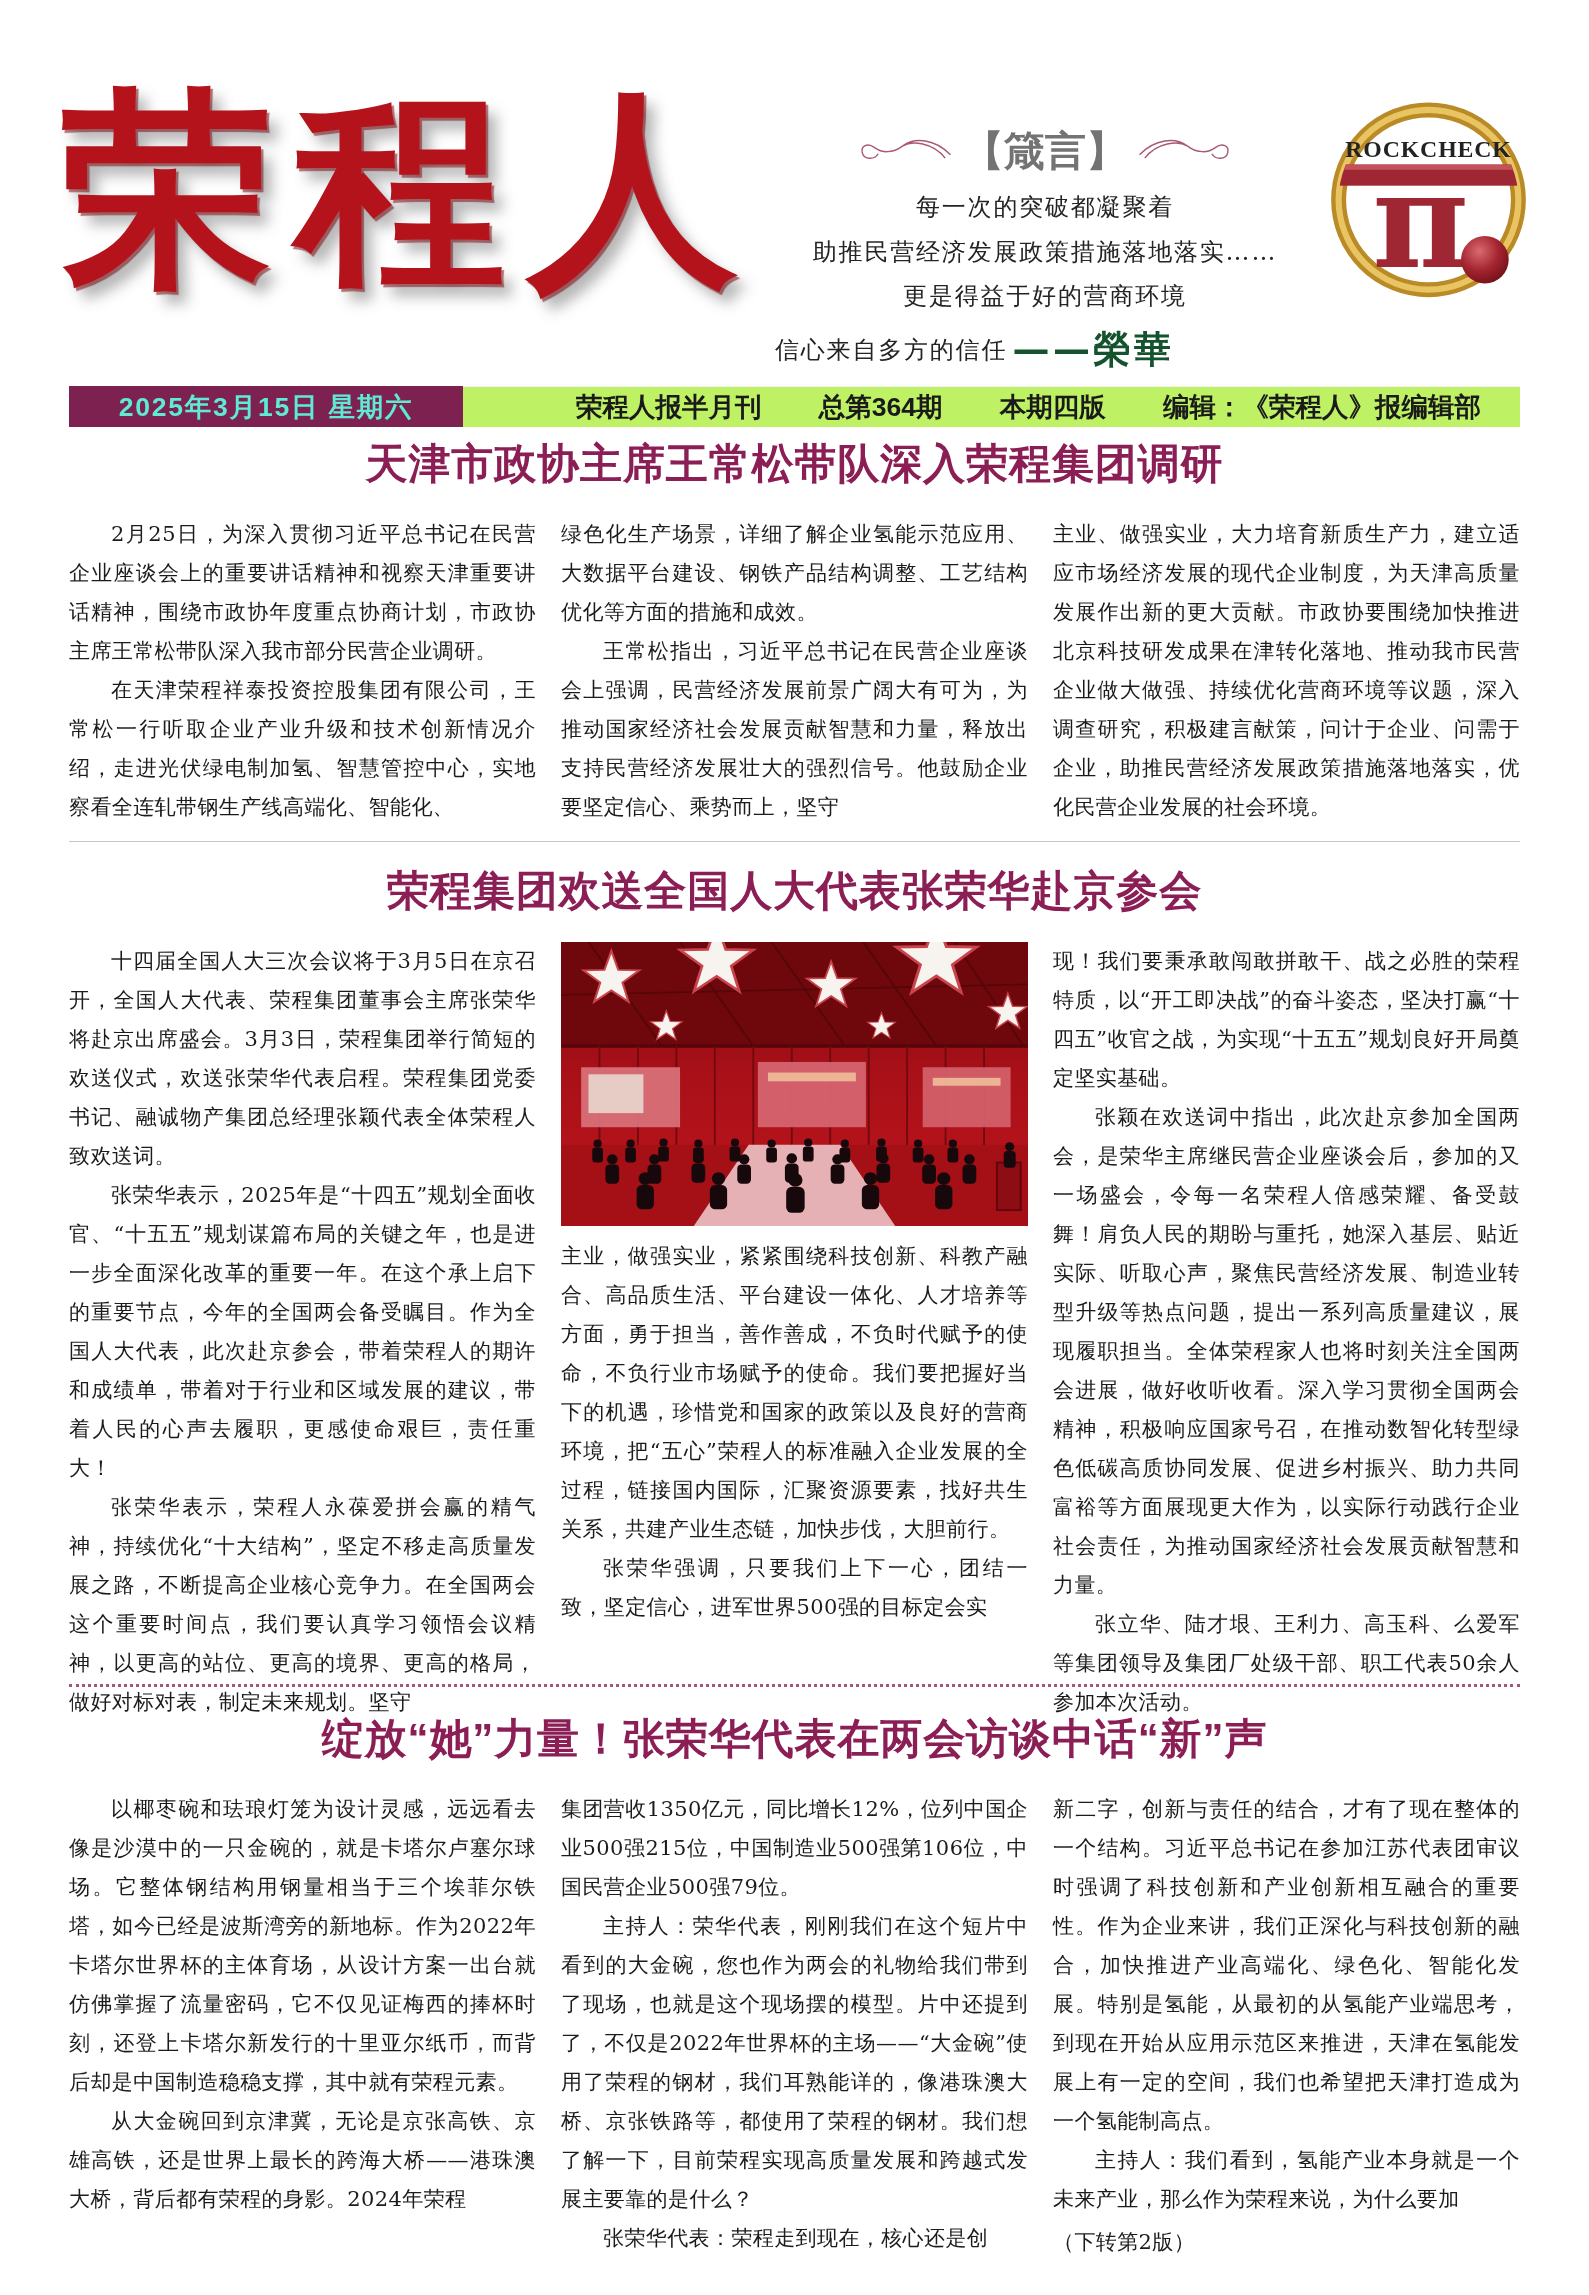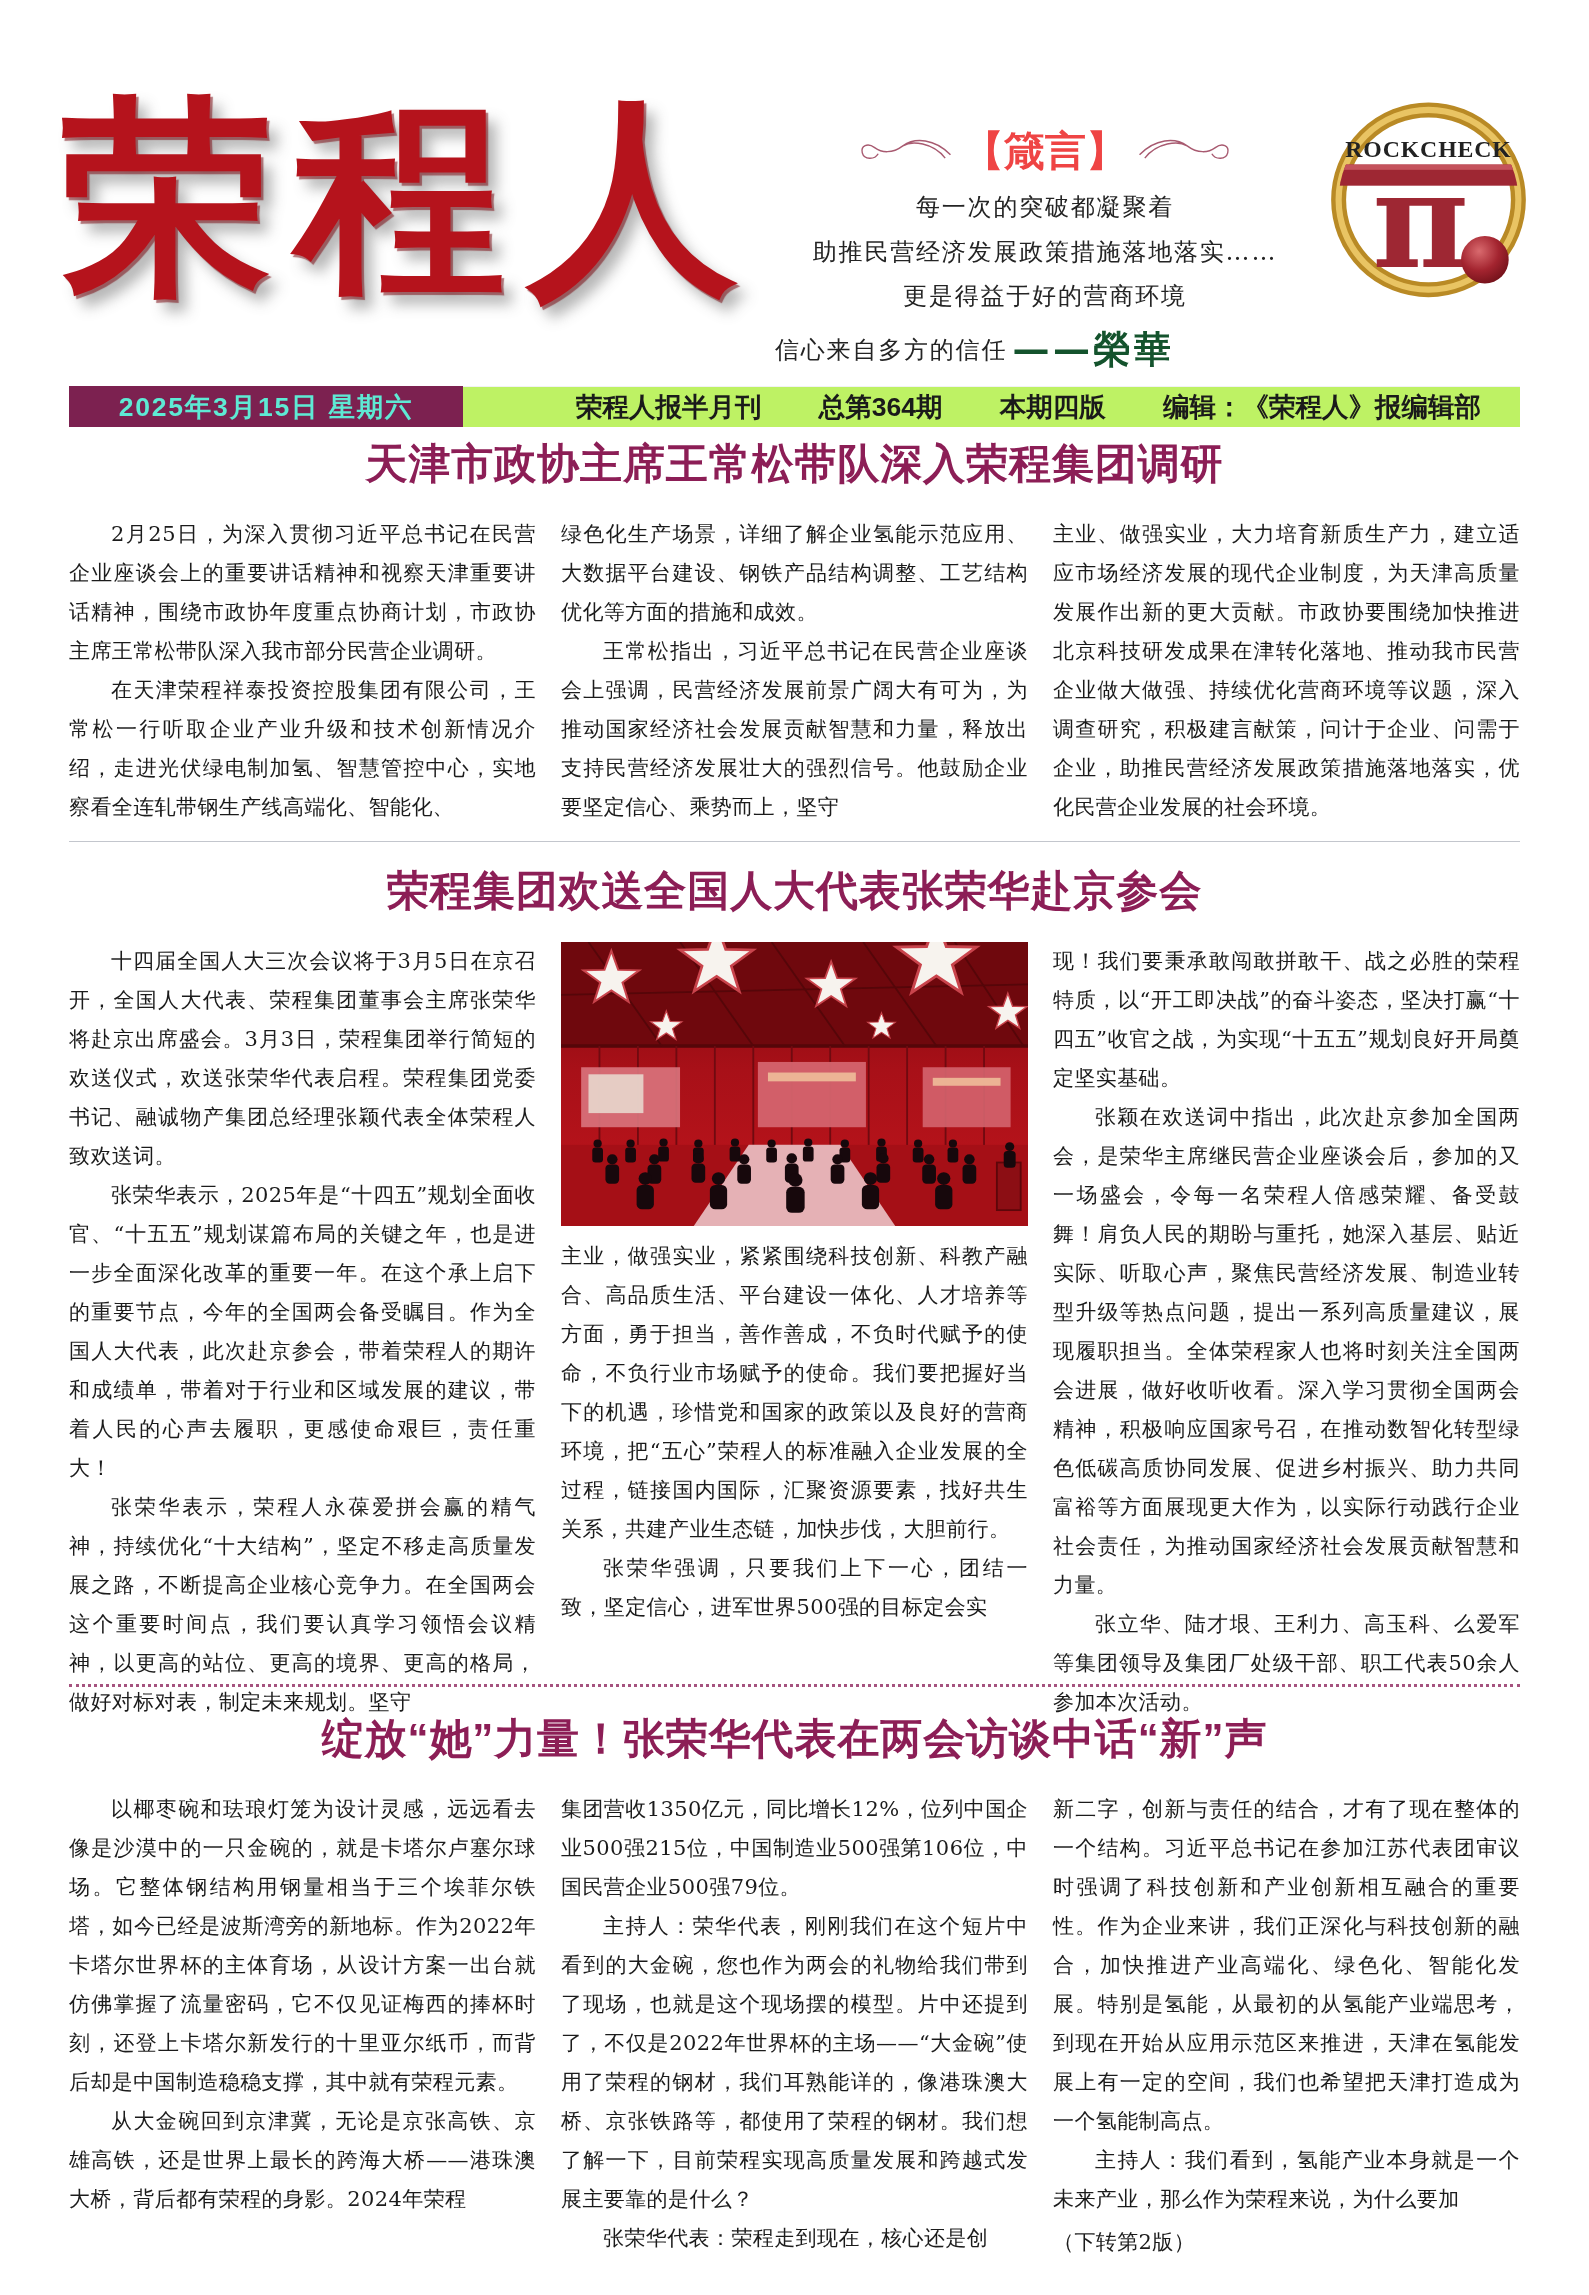--- a/index.html
+++ b/index.html
@@ -3,29 +3,29 @@
 <meta charset="utf-8">
 <style>
   * { margin:0; padding:0; box-sizing:border-box; }
   html,body { background:#ffffff; }
   body {
     position:relative; width:1589px; height:2295px; overflow:hidden;
     font-family:"DejaVu Serif","Liberation Serif",serif; color:#1b1b1b;
   }
   
   .masthead-title {
-    position:absolute; left:62px; top:87px;
+    position:absolute; left:62px; top:79px;
     font-size:210px; line-height:1.05; font-weight:bold; color:#b5131c;
     letter-spacing:23px; font-family:"DejaVu Serif",serif;
     text-shadow:2.6px 2.6px 0.9px rgba(120,10,16,.55), 10.6px 12.4px 14px rgba(90,90,90,.45);
   }
   .motto { position:absolute; left:775px; top:124px; width:540px; text-align:center; }
   .motto-header {
     display:flex; align-items:center; justify-content:center; gap:8.8px;
-    font-size:41px; font-weight:bold; color:#ef4444; font-family:Liberation Mono, monospace;
+    font-size:41px; font-weight:bold; color:#737373; font-family:Liberation Mono, monospace;
   }
   .motto-line { font-size:24px; margin-top:12.4px; color:#242424; letter-spacing:1.8px; }
   .motto-line-last { display:flex; align-items:center; gap:5.3px; }
   .sig { font-size:37px; font-weight:bold; color:#14532d; letter-spacing:3.5px; }
   .logo { position:absolute; right:53px; top:76px; width:215px; height:237px; }
   
   .dateline {
     position:absolute; left:69px; top:386px; width:1451px; height:41px; display:flex;
     font-family:"Liberation Sans","DejaVu Sans",sans-serif; font-weight:bold; font-size:26.5px;
   }

